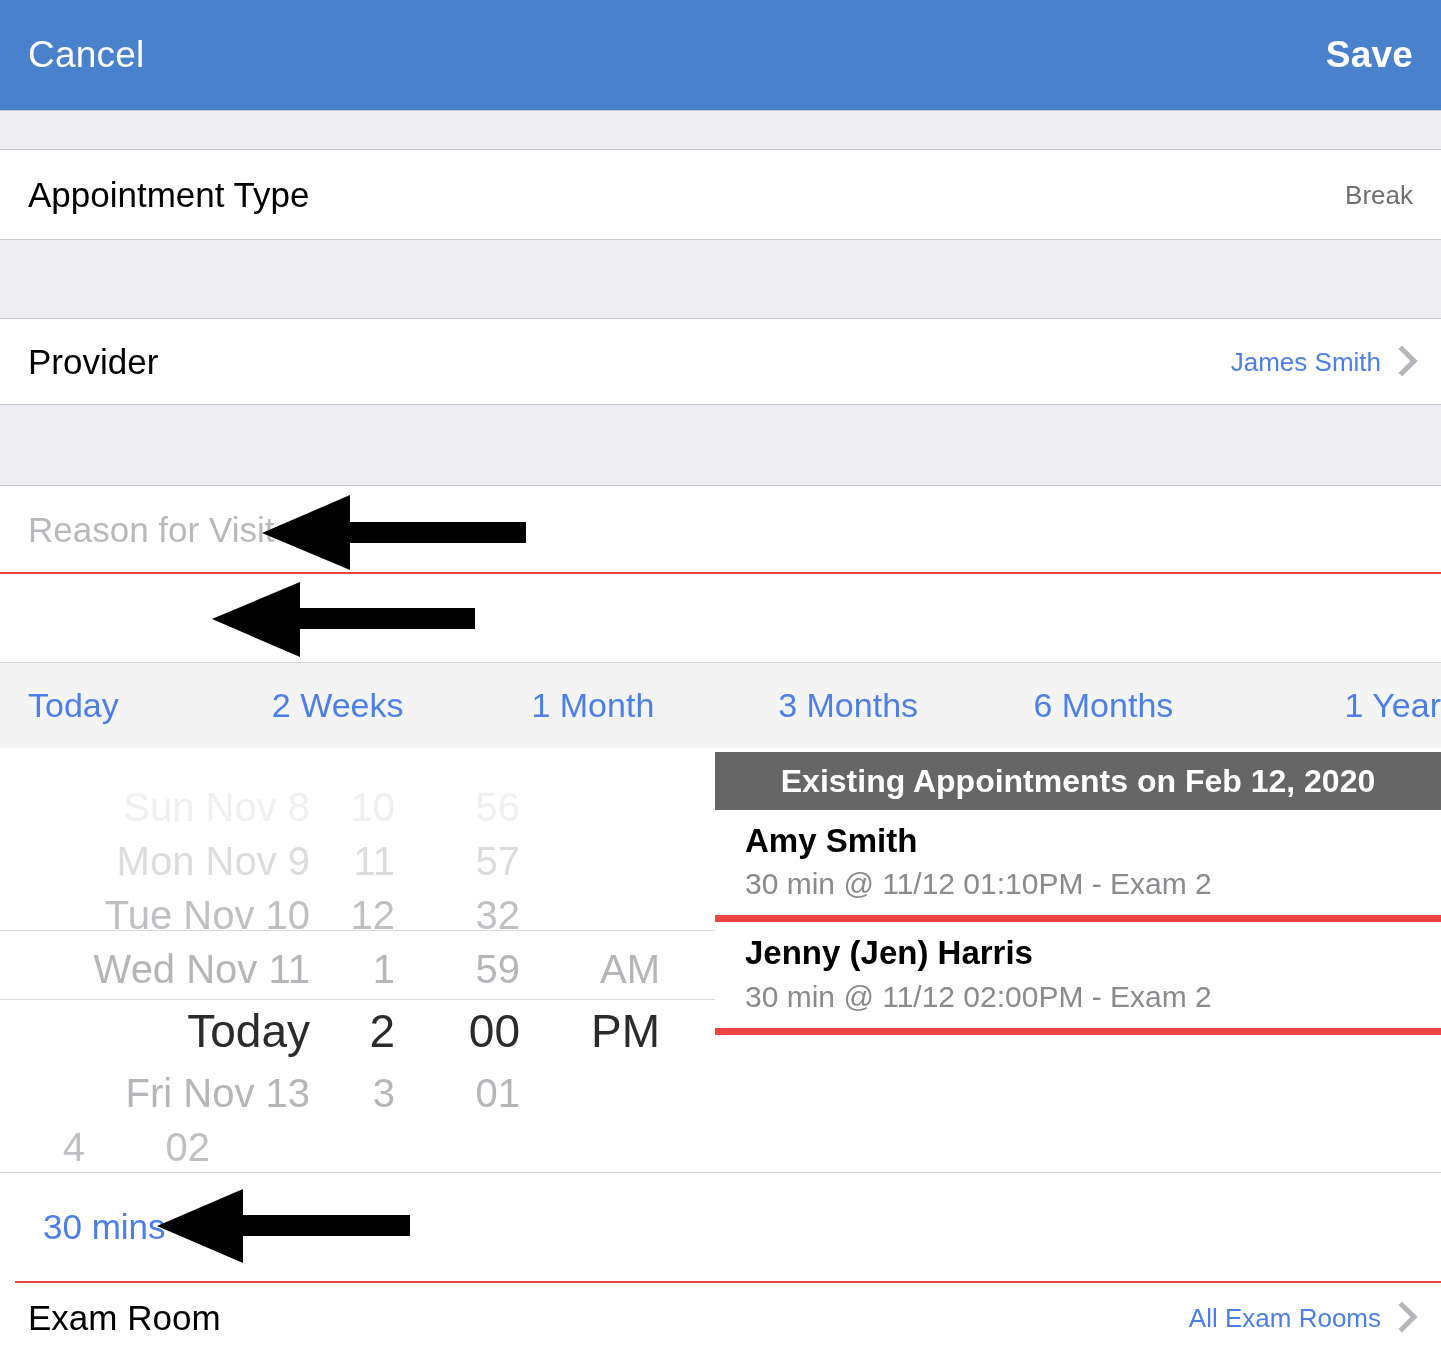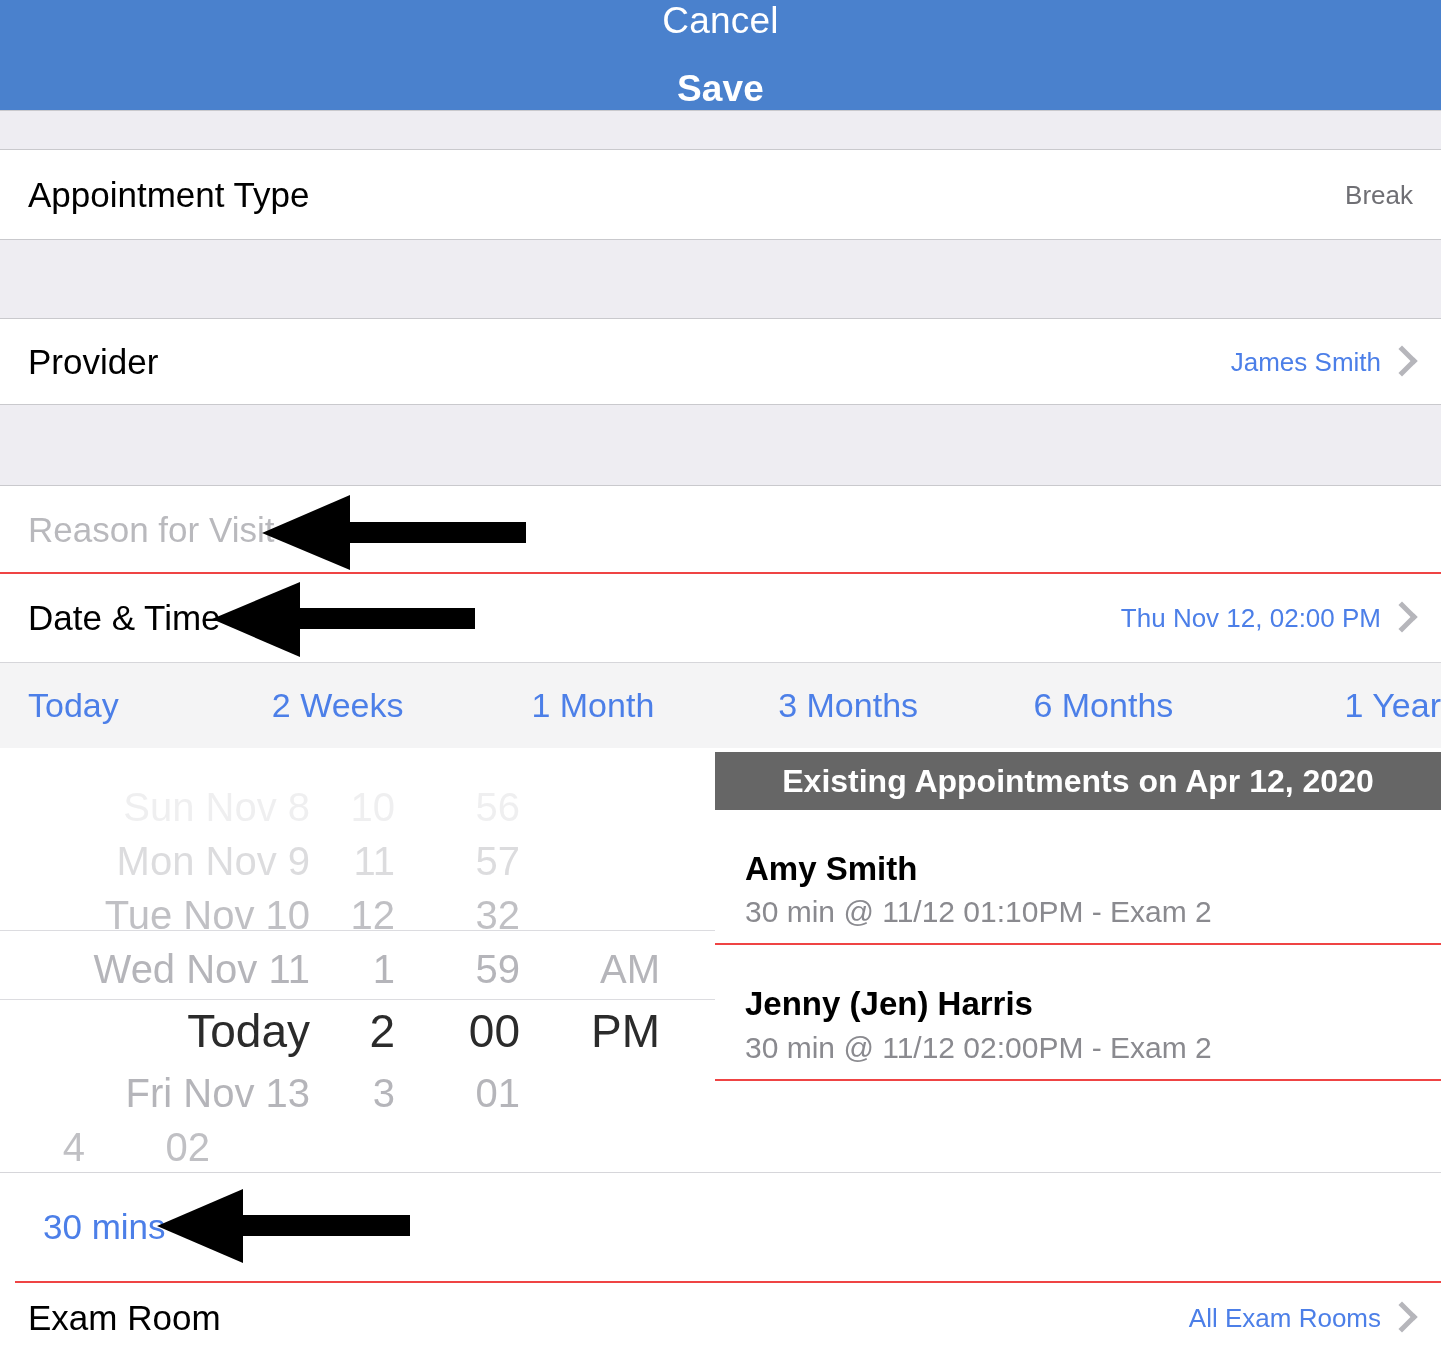--- a/index.html
+++ b/index.html
@@ -21,21 +21,20 @@
   
   .navbar {
     position: absolute;
     left: 0; top: 0;
     width: 1441px; height: 110px;
     background: #4a81cd;
     display: flex;
     align-items: center;
     justify-content: space-between;
     padding: 0 28px;
-    flex-direction: column;
   }
   .nav-cancel {
     color: #ffffff;
     font-size: 37px;
     font-weight: 400;
     letter-spacing: 0.2px;
     cursor: pointer;
   }
   .nav-save {
     color: #ffffff;
@@ -172,22 +171,21 @@
     background: #666666;
     color: #ffffff;
     font-size: 32px;
     font-weight: bold;
     display: flex;
     align-items: center;
     justify-content: center;
   }
   .appt-item {
     padding: 10px 30px 12px 30px;
-    border-bottom: 2px solid #ef4444;
-    margin-top: 28px;
+    border-bottom: 7px solid #ef4444;
   }
   .appt-name {
     font-size: 33px;
     color: #000000;
     font-weight: bold;
     line-height: 1.25;
   }
   .appt-detail {
     font-size: 30px;
     color: #8a8a8f;
@@ -232,27 +230,20 @@
       <span class="chev"></span>
     </span>
   </div>
 
   <div class="gap" style="position:absolute; left:0; top:404px; height:82px;"></div>
 
   <div class="row row-sep" style="position:absolute; left:0; top:487px; height:87px;">
     <span class="row-label placeholder">Reason for Visit</span>
   </div>
 
-  <div class="row" style="position:absolute; left:0; top:574px; height:88px;">
-    <span class="row-label">Date &amp; Time</span>
-    <span class="value-wrap">
-      <span class="row-value link">Thu Nov 12, 02:00 PM</span>
-      <span class="chev"></span>
-    </span>
-  </div>
 
   <div class="quickbar">
     <span class="quick-item">Today</span>
     <span class="quick-item">2 Weeks</span>
     <span class="quick-item">1 Month</span>
     <span class="quick-item">3 Months</span>
     <span class="quick-item">6 Months</span>
     <span class="quick-item">1 Year</span>
   </div>
 
@@ -305,21 +296,21 @@
         <span class="c-hour">4</span>
         <span class="c-min">02</span>
         <span class="c-ampm"></span>
       </div>
 
     </div>
     <div class="sel-band"></div>
   </div>
 
   <div class="appts">
-    <div class="appts-header">Existing Appointments on Apr 12, 2020</div>
+    <div class="appts-header">Existing Appointments on Feb 12, 2020</div>
     <div class="appt-item">
       <div class="appt-name">Amy Smith</div>
       <div class="appt-detail">30 min @ 11/12 01:10PM - Exam 2</div>
     </div>
     <div class="appt-item">
       <div class="appt-name">Jenny (Jen) Harris</div>
       <div class="appt-detail">30 min @ 11/12 02:00PM - Exam 2</div>
     </div>
   </div>
 

